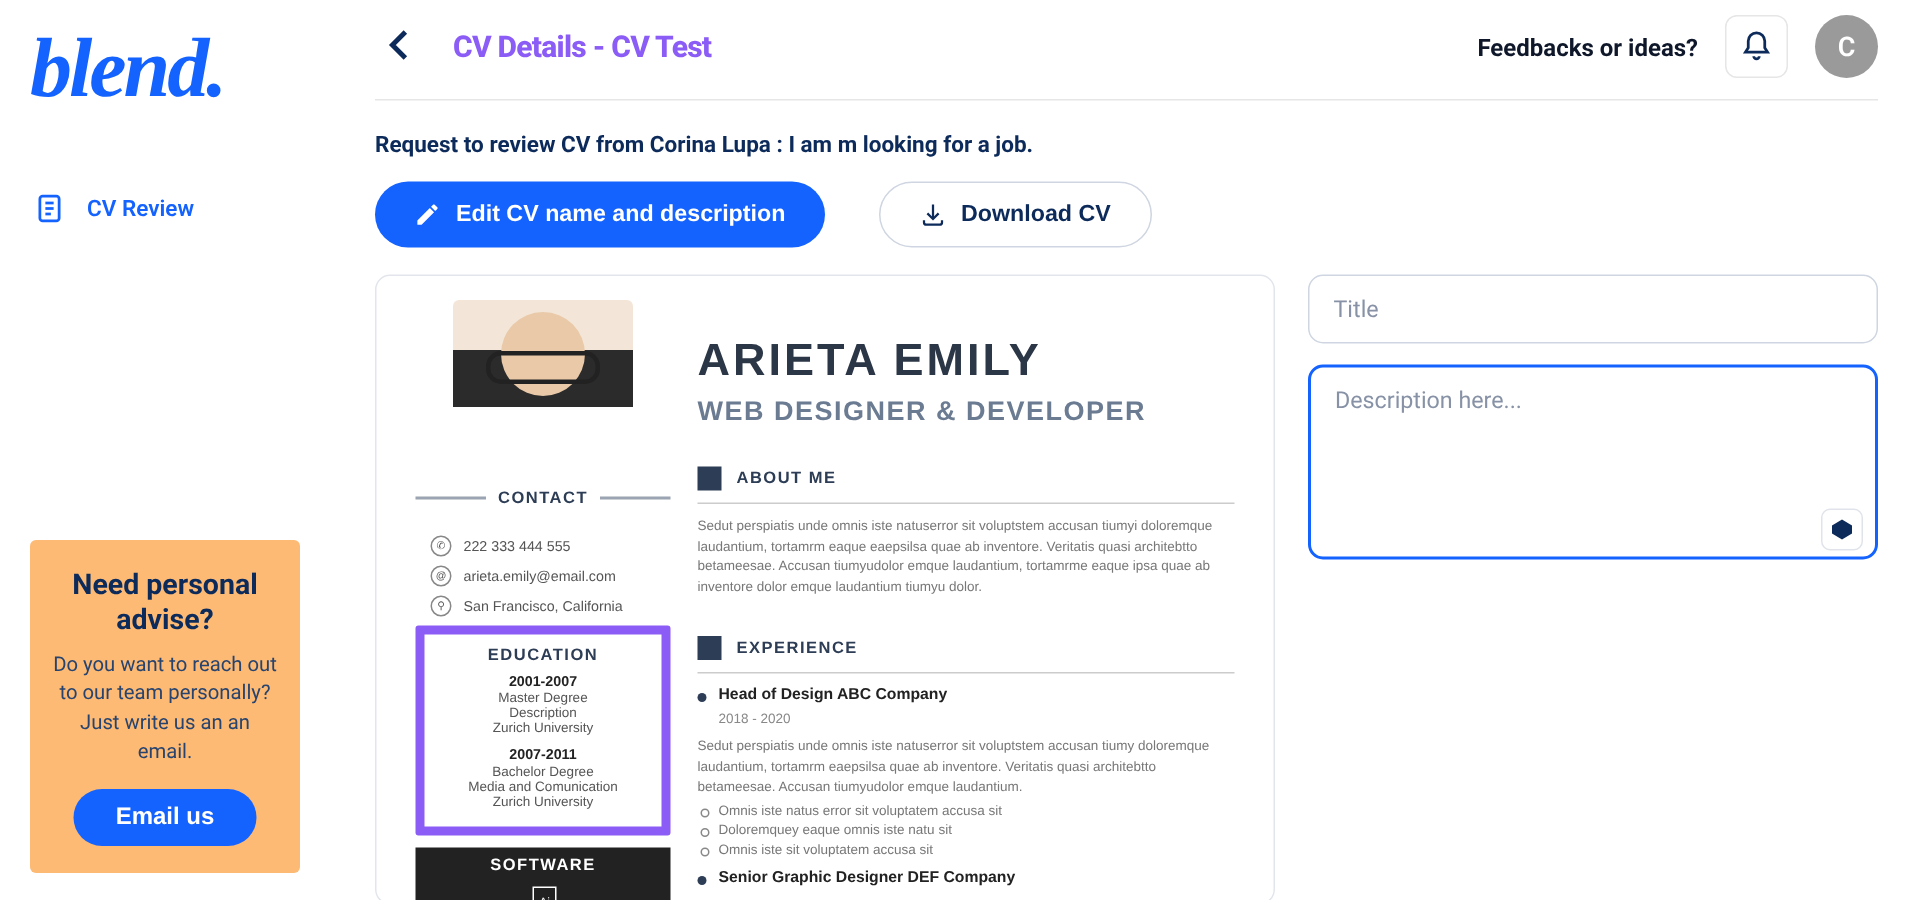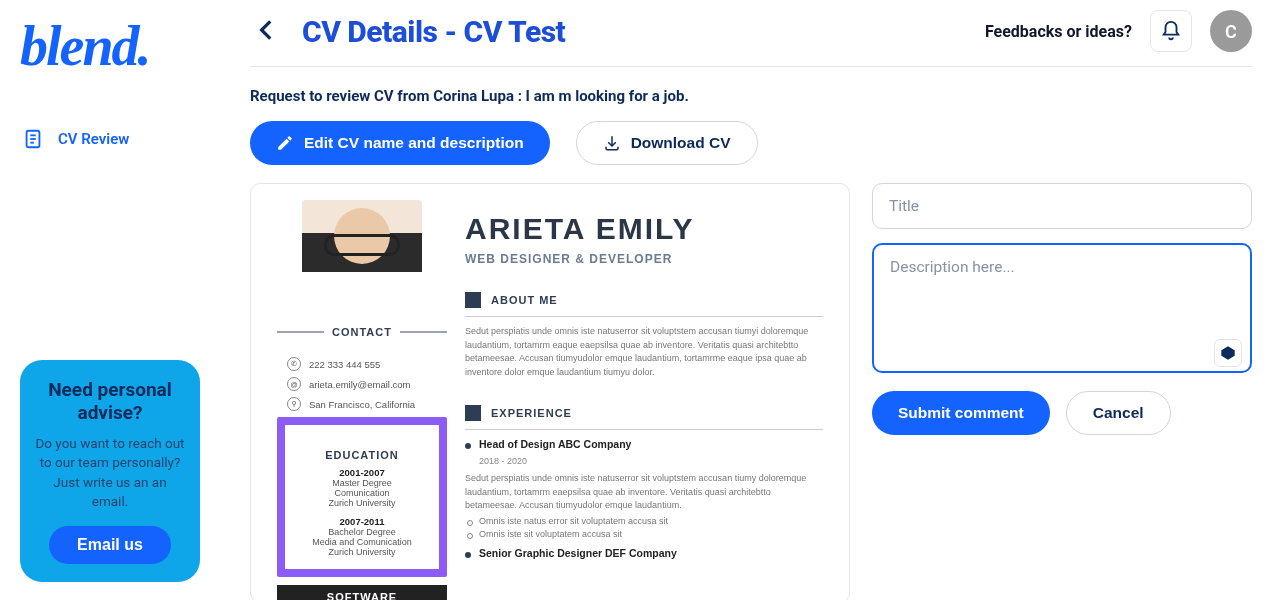--- a/index.html
+++ b/index.html
@@ -2,61 +2,61 @@
 <html><head>
 <meta charset="utf-8">
 <style>
 * { box-sizing: border-box; margin: 0; padding: 0; }
 body { font-family: -apple-system, BlinkMacSystemFont, "Segoe UI", Roboto, sans-serif; background: #fff; color: #0c2a5a; width: 1280px; height: 600px; overflow: hidden; }
 .app { display: flex; height: 100%; }
 .sidebar { width: 210px; padding: 18px 10px 18px 20px; display: flex; flex-direction: column; }
 .logo { font-family: Georgia, 'Times New Roman', serif; font-size: 56px; font-weight: 800; font-style: italic; color: #1463ff; letter-spacing: -2px; line-height: 1; margin-bottom: 46px; }
 .nav-item { display: flex; align-items: center; gap: 14px; padding: 8px 2px; color: #1463ff; font-weight: 600; font-size: 15px; cursor: pointer; }
 .nav-item svg { width: 22px; height: 22px; }
-.help-card { margin-top: auto; background: #0ea5e9; border-radius: 22px; padding: 18px 14px; text-align: center; }
+.help-card { margin-top: auto; background: #fdba74; border-radius: 4px; padding: 18px 14px; text-align: center; }
 .help-card h3 { font-size: 19px; font-weight: 700; color: #0c2a5a; margin-bottom: 10px; }
 .help-card p { font-size: 13.5px; color: #28446e; line-height: 1.45; margin-bottom: 14px; text-align: center; }
 .email-btn { background: #1463ff; color: #fff; border: none; border-radius: 22px; padding: 10px 28px; font-size: 16px; font-weight: 600; cursor: pointer; }
 .main { flex: 1; padding: 10px 28px 0 40px; overflow: hidden; }
 .topbar { display: flex; align-items: center; gap: 18px; padding-bottom: 14px; border-bottom: 1px solid #e6e6e6; }
 .back-btn { background: none; border: none; cursor: pointer; padding: 4px; color: #0c2a5a; }
 .back-btn svg { width: 26px; height: 26px; }
-.page-title { font-size: 30px; font-weight: 800; color: #1d4ed8; letter-spacing: -0.5px; }
+.page-title { font-size: 20px; font-weight: 800; color: #8b5cf6; letter-spacing: -0.5px; }
 .spacer { flex: 1; }
 .feedback-link { color: #0f172a; font-size: 16px; font-weight: 700; cursor: pointer; }
 .icon-btn { width: 42px; height: 42px; border: 1px solid #e6e6e6; border-radius: 8px; background: #fff; display: flex; align-items: center; justify-content: center; cursor: pointer; }
 .icon-btn svg { width: 22px; height: 22px; }
 .avatar { width: 42px; height: 42px; border-radius: 50%; background: #9a9a9a; color: #fff; display: flex; align-items: center; justify-content: center; font-weight: 600; font-size: 18px; cursor: pointer; }
 .request-line { font-size: 15px; font-weight: 700; color: #0c2a5a; margin: 20px 0 16px; }
-.action-row { display: flex; gap: 26px; margin-bottom: 18px; }
+.action-row { display: flex; gap: 36px; margin-bottom: 18px; }
 .btn-primary { background: #1463ff; color: #fff; border: none; border-radius: 24px; padding: 12px 26px; font-size: 15.5px; font-weight: 600; display: flex; align-items: center; gap: 10px; cursor: pointer; }
 .btn-outline { background: #fff; color: #0c2a5a; border: 1px solid #cfd6e1; border-radius: 24px; padding: 12px 26px; font-size: 15.5px; font-weight: 600; display: flex; align-items: center; gap: 10px; cursor: pointer; }
 .btn-primary svg, .btn-outline svg { width: 18px; height: 18px; }
 .content-row { display: flex; gap: 22px; height: 420px; }
 .cv-pane { flex: 0 0 600px; border: 1px solid #e2e6ec; border-radius: 10px; padding: 16px 26px 0; overflow: hidden; background: #fff; }
 .cv-doc { font-family: Arial, sans-serif; color: #222; display: flex; gap: 18px; height: 100%; }
 .cv-left { width: 170px; text-align: center; }
 .cv-photo { width: 120px; height: 110px; margin: 0 auto; background: linear-gradient(#f3e6d8 0 30%, #2b2b2b 30% 65%, #fff 65% 100%); border-radius: 4px 4px 50% 50% / 4px 4px 30% 30%; position: relative; }
 .cv-photo::before { content:""; position:absolute; top:8px; left:50%; transform:translateX(-50%); width:56px; height:56px; background:#e9c9a8; border-radius:50%; }
 .cv-photo::after { content:""; position:absolute; top:34px; left:50%; transform:translateX(-50%); width:70px; height:16px; border:3px solid #222; border-radius:10px; background:transparent; }
 .sec-head { display:flex; align-items:center; gap:8px; margin:16px 0 19px; }
 .sec-head span { font-size: 11px; font-weight: 700; color: #2d3d55; letter-spacing: 1px; }
 .sec-head::before, .sec-head::after { content:""; flex:1; height:2px; background:#9aa4b2; }
 .contact-item { display:flex; align-items:center; gap:8px; font-size:9.5px; color:#555; margin:6px 0; justify-content:flex-start; padding-left:10px; }
 .contact-item .ci-icon { width:14px; height:14px; border:1px solid #888; border-radius:50%; display:flex; align-items:center; justify-content:center; font-size:7px; }
-.edu-panel { border:8px solid #8b5cf6; border-radius:2px; padding:24px 6px 4px; margin-top:0; }
+.edu-panel { border:6px solid #8b5cf6; border-radius:2px; padding:8px 6px 4px; margin-top:0; }
 .edu-title { text-align:center; font-weight:700; font-size:11px; letter-spacing:1px; color:#2d3d55; margin-bottom:6px; }
 .edu-item { font-size:9px; color:#555; margin-bottom:8px; }
 .edu-item b { display:block; color:#222; font-size:9.5px; }
 .soft-panel { background:#222; color:#fff; margin-top:8px; padding:6px 6px 10px; }
 .soft-panel .edu-title { color:#fff; }
 .soft-icon { width:16px; height:20px; border:1px solid #fff; display:inline-flex; align-items:center; justify-content:center; font-size:8px; margin:2px 4px 0 6px; }
 .cv-right { flex: 1; }
-.cv-name { font-size: 30px; font-weight: 800; letter-spacing: 2px; color: #2b3646; margin-top: 12px; }
-.cv-role { font-size: 12px; font-weight: 600; letter-spacing: 1px; color: #6b7b92; margin-top: 6px; }
+.cv-name { font-size: 30px; font-weight: 800; letter-spacing: 2px; color: #2b3646; margin-top: 24px; }
+.cv-role { font-size: 18px; font-weight: 600; letter-spacing: 1px; color: #6b7b92; margin-top: 6px; }
 .sec-row { display:flex; align-items:center; gap:10px; margin:26px 0 8px; }
 .sec-row .sic { width:16px; height:16px; background:#2d3d55; }
 .sec-row span { font-size:11px; font-weight:700; letter-spacing:1px; color:#2d3d55; }
 .cv-right hr { border:none; border-top:1px solid #ccc; margin:4px 0 8px; }
 .para { font-size:9px; color:#777; line-height:1.5; }
 .exp-item { margin:8px 0 4px; position:relative; padding-left:14px; }
 .exp-item::before { content:""; position:absolute; left:0; top:5px; width:6px; height:6px; border-radius:50%; background:#2d3d55; }
 .exp-item b { font-size:10.5px; color:#222; display:block; }
 .exp-item .dates { font-size:9px; color:#888; }
 .bullet { font-size:9px; color:#777; padding-left:14px; position:relative; margin:3px 0; }
@@ -147,21 +147,21 @@
             <div class="contact-item">
                 <span class="ci-icon">@</span>
                 <span>arieta.emily@email.com</span>
               </div>
             <div class="contact-item">
                 <span class="ci-icon">⚲</span>
                 <span>San Francisco, California</span>
               </div>
             <div class="edu-panel">
               <div class="edu-title">EDUCATION</div>
-              <div class="edu-item"><b>2001-2007</b><span>Master Degree</span><br><span>Comunication</span><br><span>Zurich University</span></div>
+              <div class="edu-item"><b>2001-2007</b><span>Master Degree</span><br><span>Description</span><br><span>Zurich University</span></div>
               <div class="edu-item"><b>2007-2011</b><span>Bachelor Degree</span><br><span>Media and Comunication</span><br><span>Zurich University</span></div>
             </div>
             <div class="soft-panel">
               <div class="edu-title">SOFTWARE</div>
               <span class="soft-icon">Ai</span>
             </div>
           </div>
           <div class="cv-right">
             <div class="cv-name">ARIETA EMILY</div>
             <div class="cv-role">WEB DESIGNER &amp; DEVELOPER</div>
@@ -172,38 +172,35 @@
               <hr>
             <div class="para">Sedut perspiatis unde omnis iste natuserror sit voluptstem accusan tiumyi doloremque laudantium, tortamrm eaque eaepsilsa quae ab inventore. Veritatis quasi architebtto betameesae. Accusan tiumyudolor emque laudantium, tortamrme eaque ipsa quae ab inventore dolor emque laudantium tiumyu dolor.</div>
             <div class="sec-row">
                 <div class="sic"></div>
                 <span>EXPERIENCE</span>
               </div>
               <hr>
             <div class="exp-item"><b>Head of Design ABC Company</b><span class="dates">2018 - 2020</span></div>
             <div class="para">Sedut perspiatis unde omnis iste natuserror sit voluptstem accusan tiumy doloremque laudantium, tortamrm eaepsilsa quae ab inventore. Veritatis quasi architebtto betameesae. Accusan tiumyudolor emque laudantium.</div>
             <div class="bullet">Omnis iste natus error sit voluptatem accusa sit</div>
+            <div class="bullet">Doloremquey eaque omnis iste natu sit</div>
             <div class="bullet">Omnis iste sit voluptatem accusa sit</div>
             <div class="exp-item">
                 <b>Senior Graphic Designer DEF Company</b>
               </div>
           </div>
         </div>
       </div>
 
       <div class="comment-pane">
         <input class="input-field" placeholder="Title" style="">
         <div class="textarea-wrap">
           <textarea class="textarea-field" placeholder="Description here..." style=""></textarea>
           <div class="txt-icon">
             <svg width="16" height="16" viewBox="0 0 24 24" fill="#0c2a5a">
                 <polygon points="12 2 22 8 22 16 12 22 2 16 2 8"></polygon>
               </svg>
           </div>
         </div>
-        <div class="comment-actions">
-          <button class="submit-btn">Submit comment</button>
-          <button class="cancel-btn">Cancel</button>
-        </div>
       </div>
     </div>
   </main>
 </div>
 
 </body></html>

